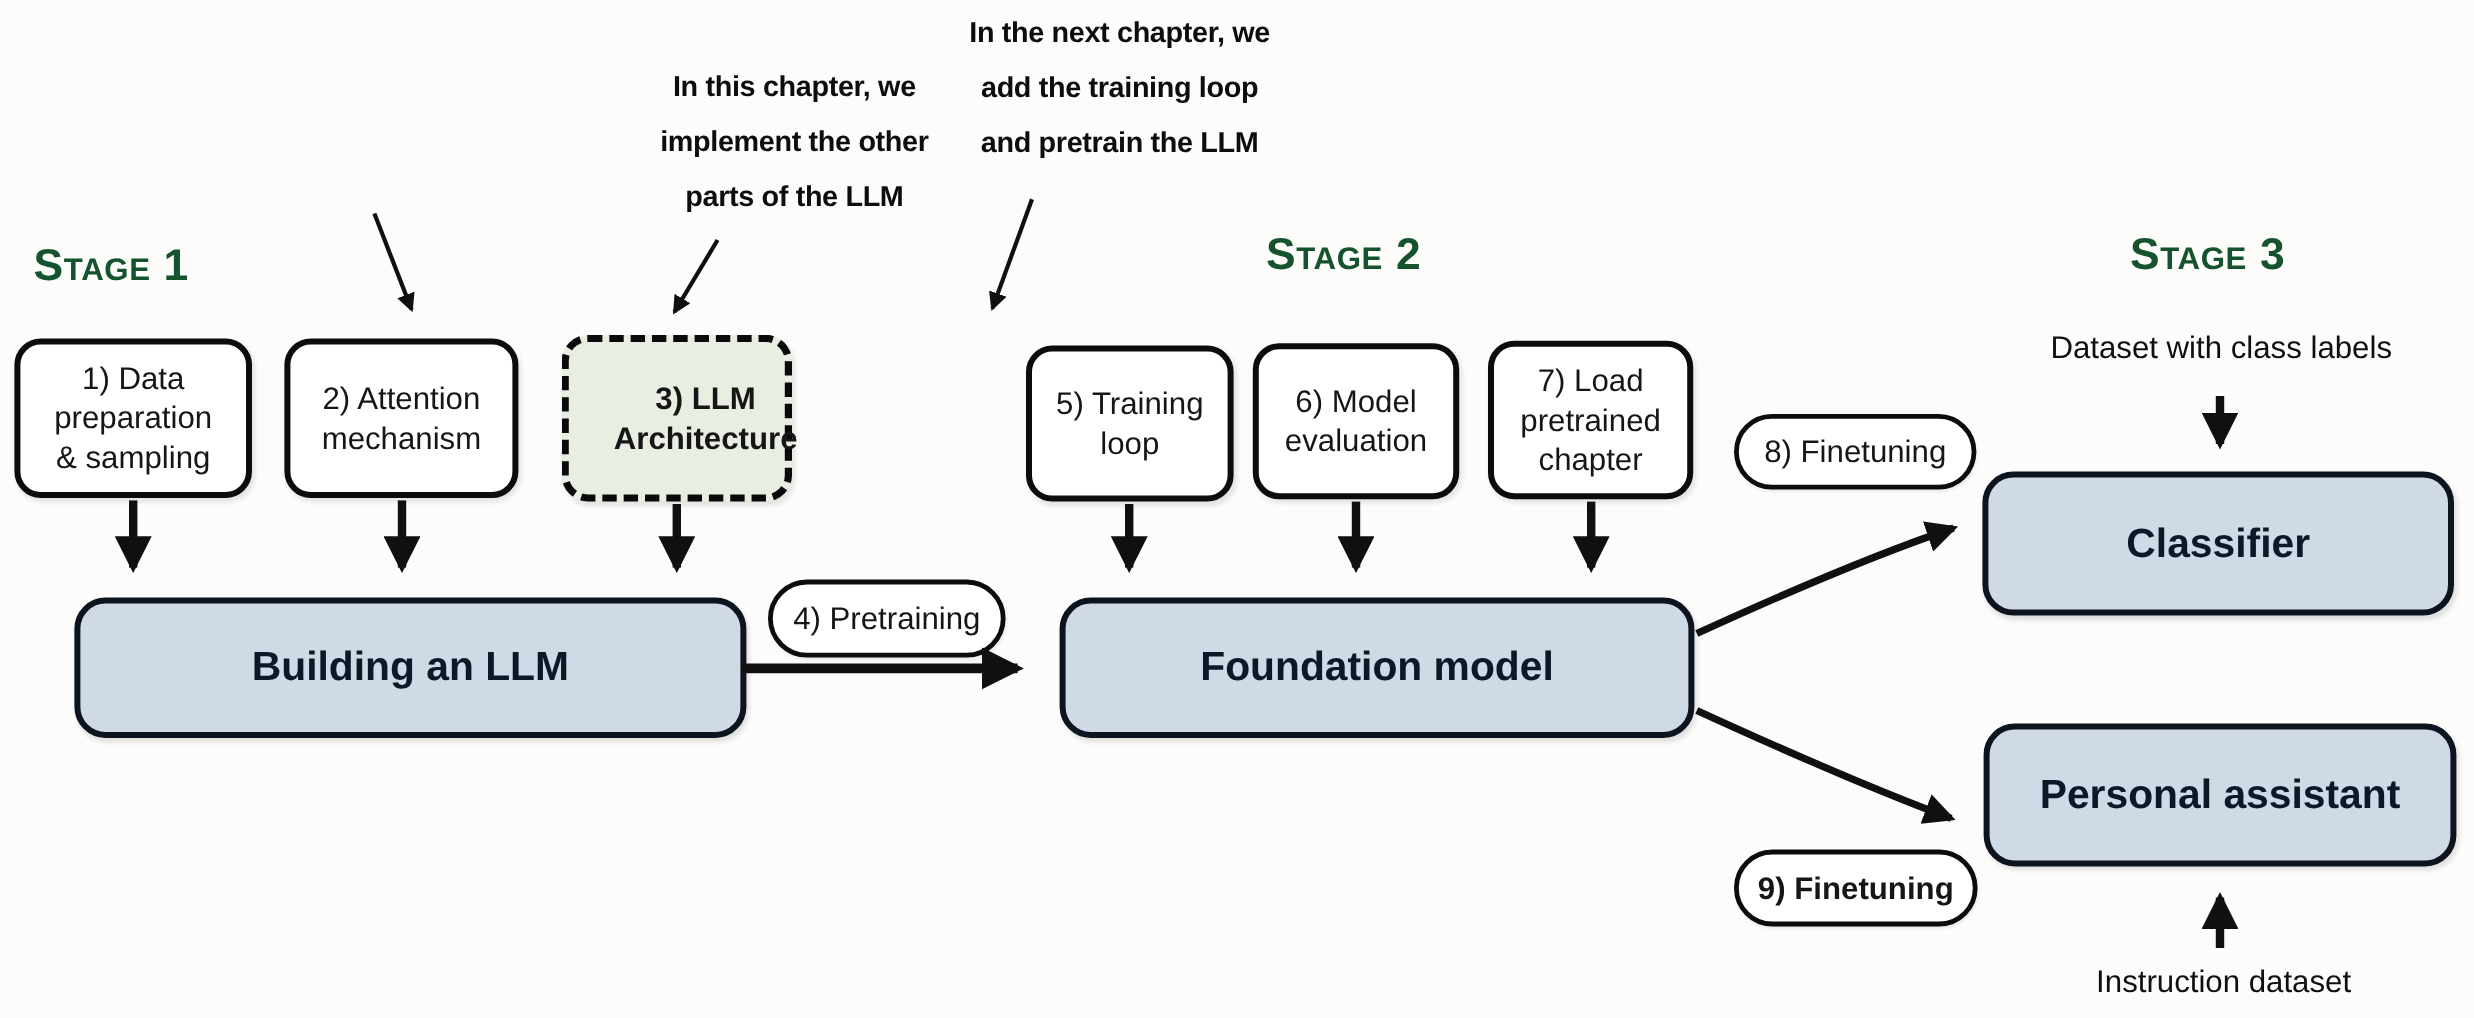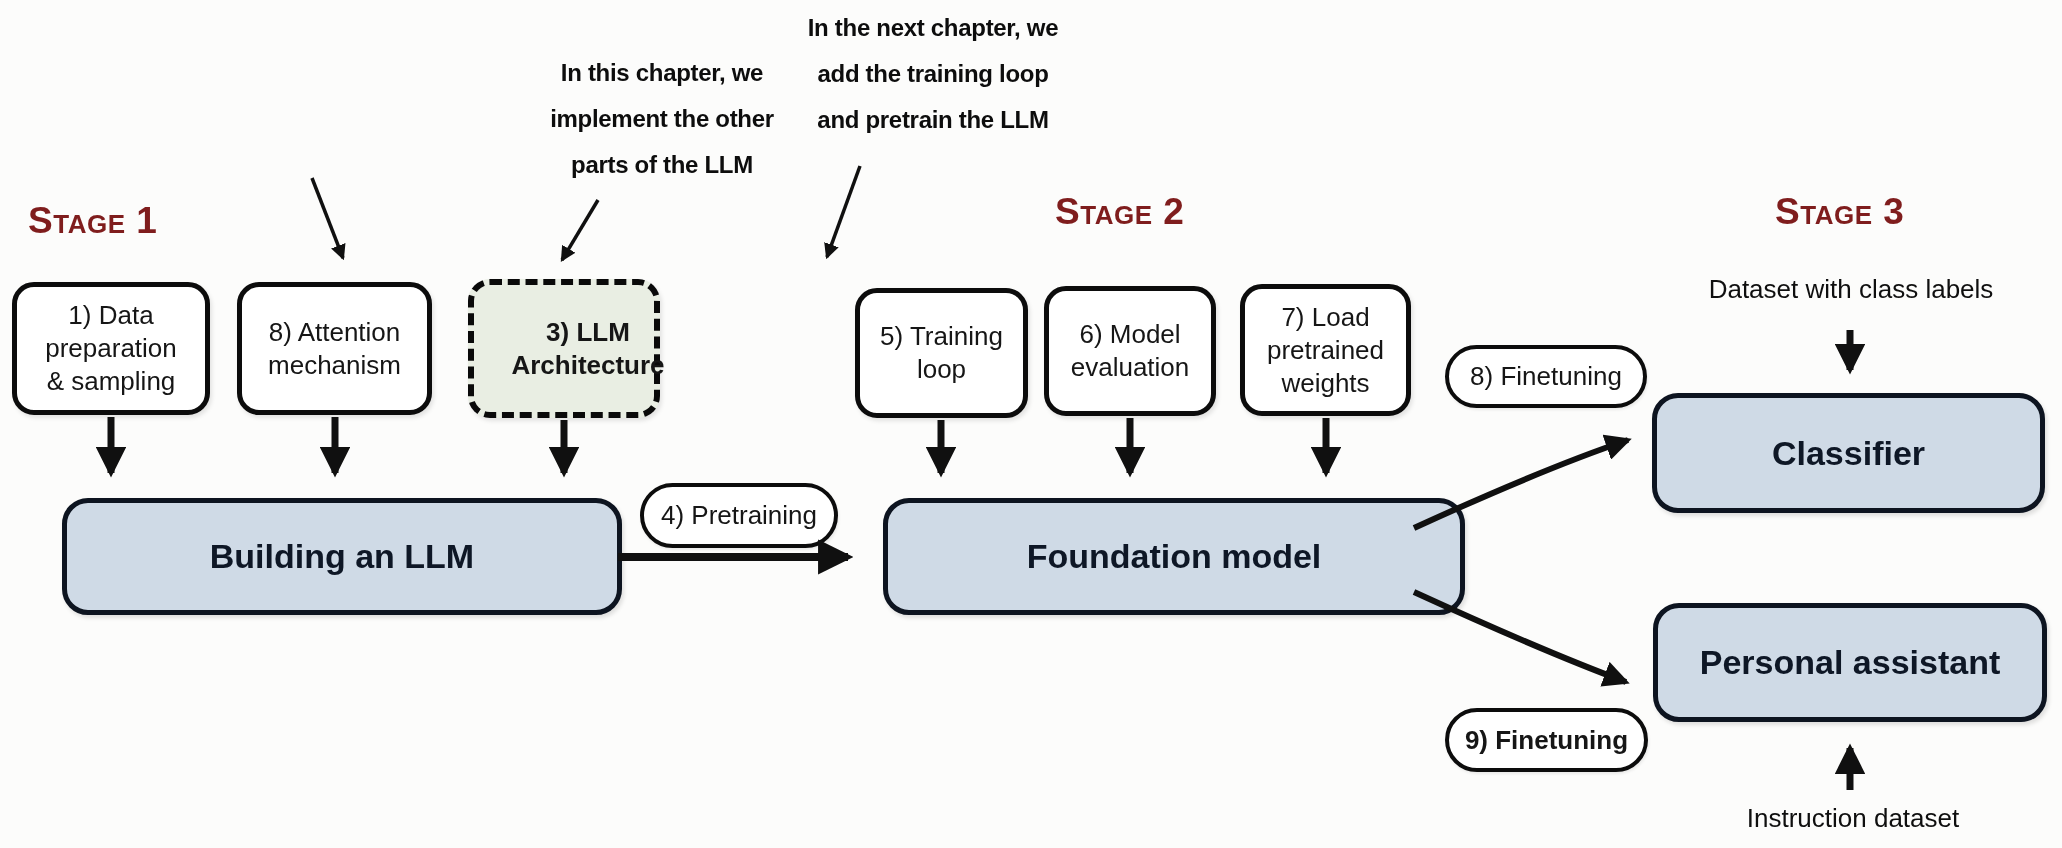--- a/index.html
+++ b/index.html
@@ -10,21 +10,21 @@
   #canvas{
     position:relative; width:2062px; height:848px; overflow:hidden;
     background:var(--bg);
     font-family:"Liberation Sans","DejaVu Sans",sans-serif;
     color:var(--text-black);
   }
   .abs{position:absolute;}
   
   .stage-label{
     font-variant:small-caps; font-weight:700; font-size:37px; letter-spacing:.5px;
-    color:#7f1d1d; white-space:nowrap;
+    color:#14532d; white-space:nowrap;
   }
   
   .annotation{
     text-align:center; font-weight:700; font-size:24px; line-height:46px;
     letter-spacing:-.3px; color:#0d0d0d; white-space:nowrap;
   }
   
   .step-box{
     box-sizing:border-box; background:var(--box-white);
     border:5px solid #0c0c0c; border-radius:22px;
@@ -77,44 +77,44 @@
     <div>add the training loop</div>
     <div>and pretrain the LLM</div>
   </div>
 
   <div class="abs step-box" style="left:12px; top:282px; width:198px; height:133px;">
     <div>1) Data</div>
     <div>preparation</div>
     <div>&amp; sampling</div>
   </div>
   <div class="abs step-box" style="left:237px; top:282px; width:195px; height:133px;">
-    <div>8) Attention</div>
+    <div>2) Attention</div>
     <div>mechanism</div>
   </div>
   <div class="abs step-box highlighted" style="left:468px; top:279px; width:192px; height:139px;">
     <div>3) LLM</div>
     <div>Architecture</div>
   </div>
 
   <div class="abs step-box" style="left:855px; top:288px; width:173px; height:130px;">
     <div>5) Training</div>
     <div>loop</div>
   </div>
   <div class="abs step-box" style="left:1044px; top:286px; width:172px; height:130px;">
     <div>6) Model</div>
     <div>evaluation</div>
   </div>
   <div class="abs step-box" style="left:1240px; top:284px; width:171px; height:132px;">
     <div>7) Load</div>
     <div>pretrained</div>
-    <div>weights</div>
+    <div>chapter</div>
   </div>
 
   <div class="abs main-box" style="left:62px; top:498px; width:560px; height:117px;text-align:right;">Building an LLM</div>
-  <div class="abs main-box" style="left:883px; top:498px; width:582px; height:117px;">Foundation model</div>
+  <div class="abs main-box" style="left:883px; top:498px; width:529px; height:117px;">Foundation model</div>
   <div class="abs main-box" style="left:1652px; top:393px; width:393px; height:120px;">Classifier</div>
   <div class="abs main-box" style="left:1653px; top:603px; width:394px; height:119px;">Personal assistant</div>
 
   <div class="abs pill" style="left:640px; top:483px; width:198px; height:65px;">4) Pretraining</div>
   <div class="abs pill" style="left:1445px; top:345px; width:202px; height:63px;text-align:right;">8) Finetuning</div>
   <div class="abs pill" style="left:1445px; top:708px; width:203px; height:64px;font-weight:bold;">9) Finetuning</div>
 
   <div class="abs side-label" style="left:1651px; top:274px; width:400px;">Dataset with class labels</div>
   <div class="abs side-label" style="left:1653px; top:803px; width:400px;">Instruction dataset</div>
 

